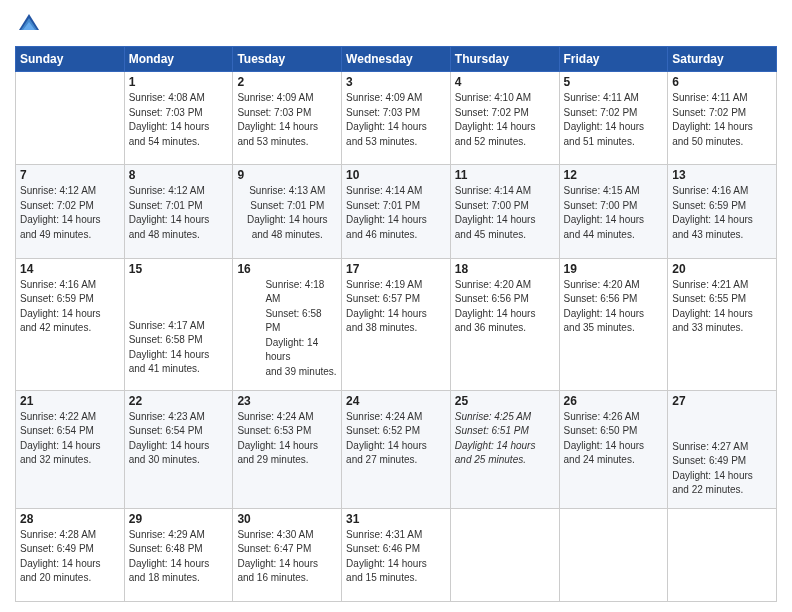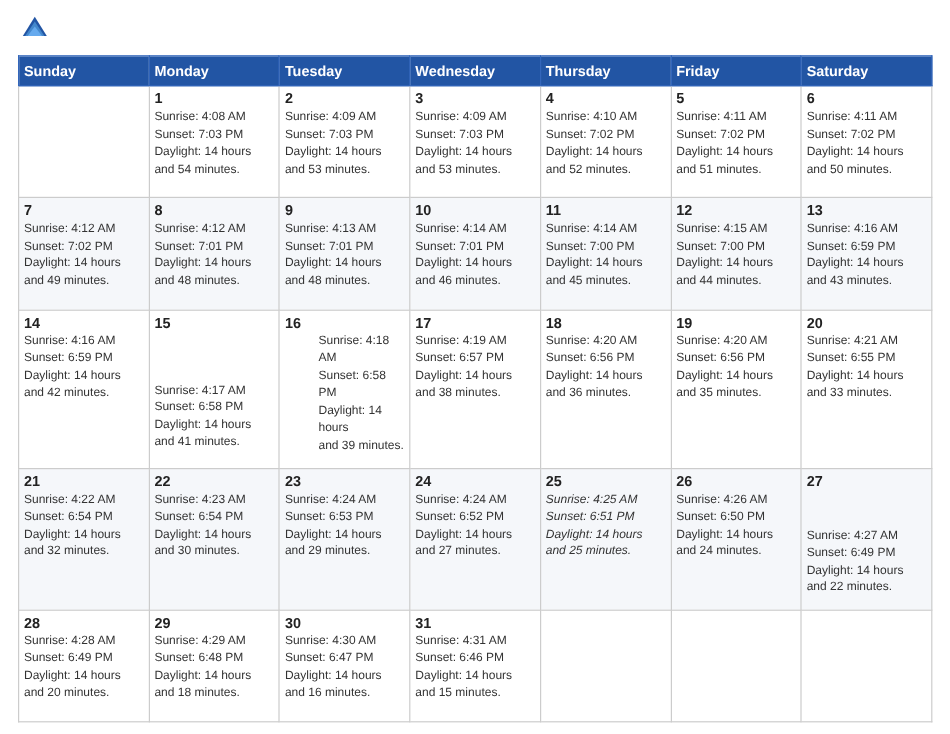--- a/index.html
+++ b/index.html
@@ -188,21 +188,21 @@
           </td>
           <td>
             <span class="day-num">8</span>
             <div class="cell-text" style="white-space: pre-line;">Sunrise: 4:12 AM
 Sunset: 7:01 PM
 Daylight: 14 hours
 and 48 minutes.</div>
           </td>
           <td>
             <span class="day-num">9</span>
-            <div class="cell-text" style="white-space: pre-line;">Sunrise: 4:13 AM
+            <div class="cell-text" style="white-space: pre-line; text-align: center;">Sunrise: 4:13 AM
 Sunset: 7:01 PM
 Daylight: 14 hours
 and 48 minutes.</div>
           </td>
           <td>
             <span class="day-num">10</span>
             <div class="cell-text" style="white-space: pre-line;">Sunrise: 4:14 AM
 Sunset: 7:01 PM
 Daylight: 14 hours
 and 46 minutes.</div>

